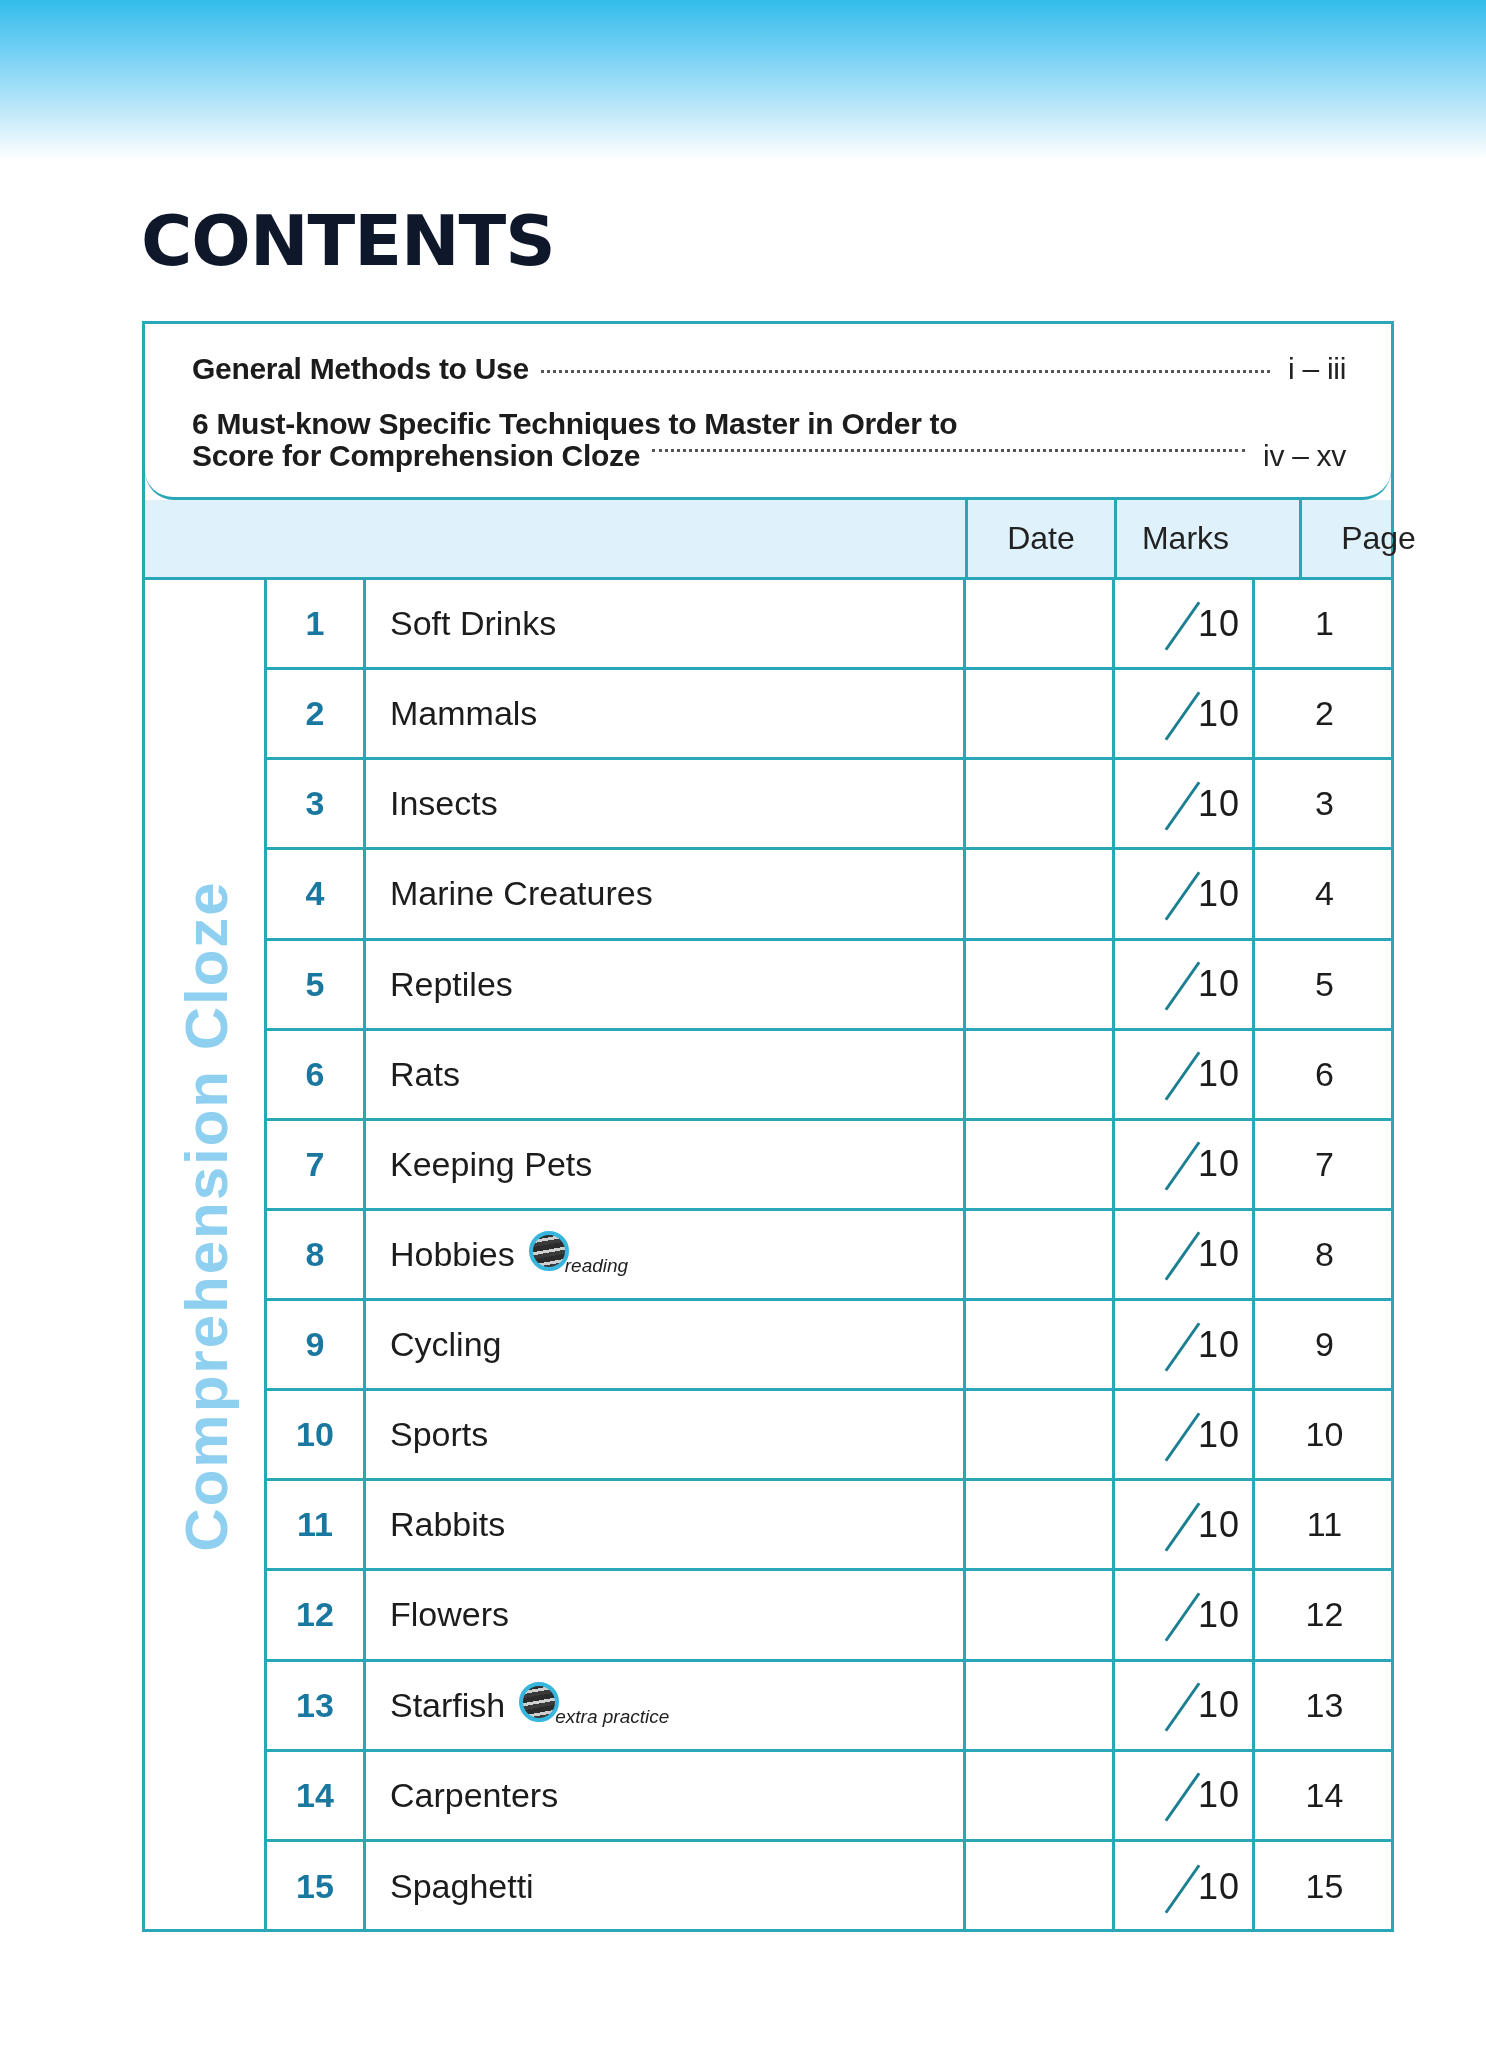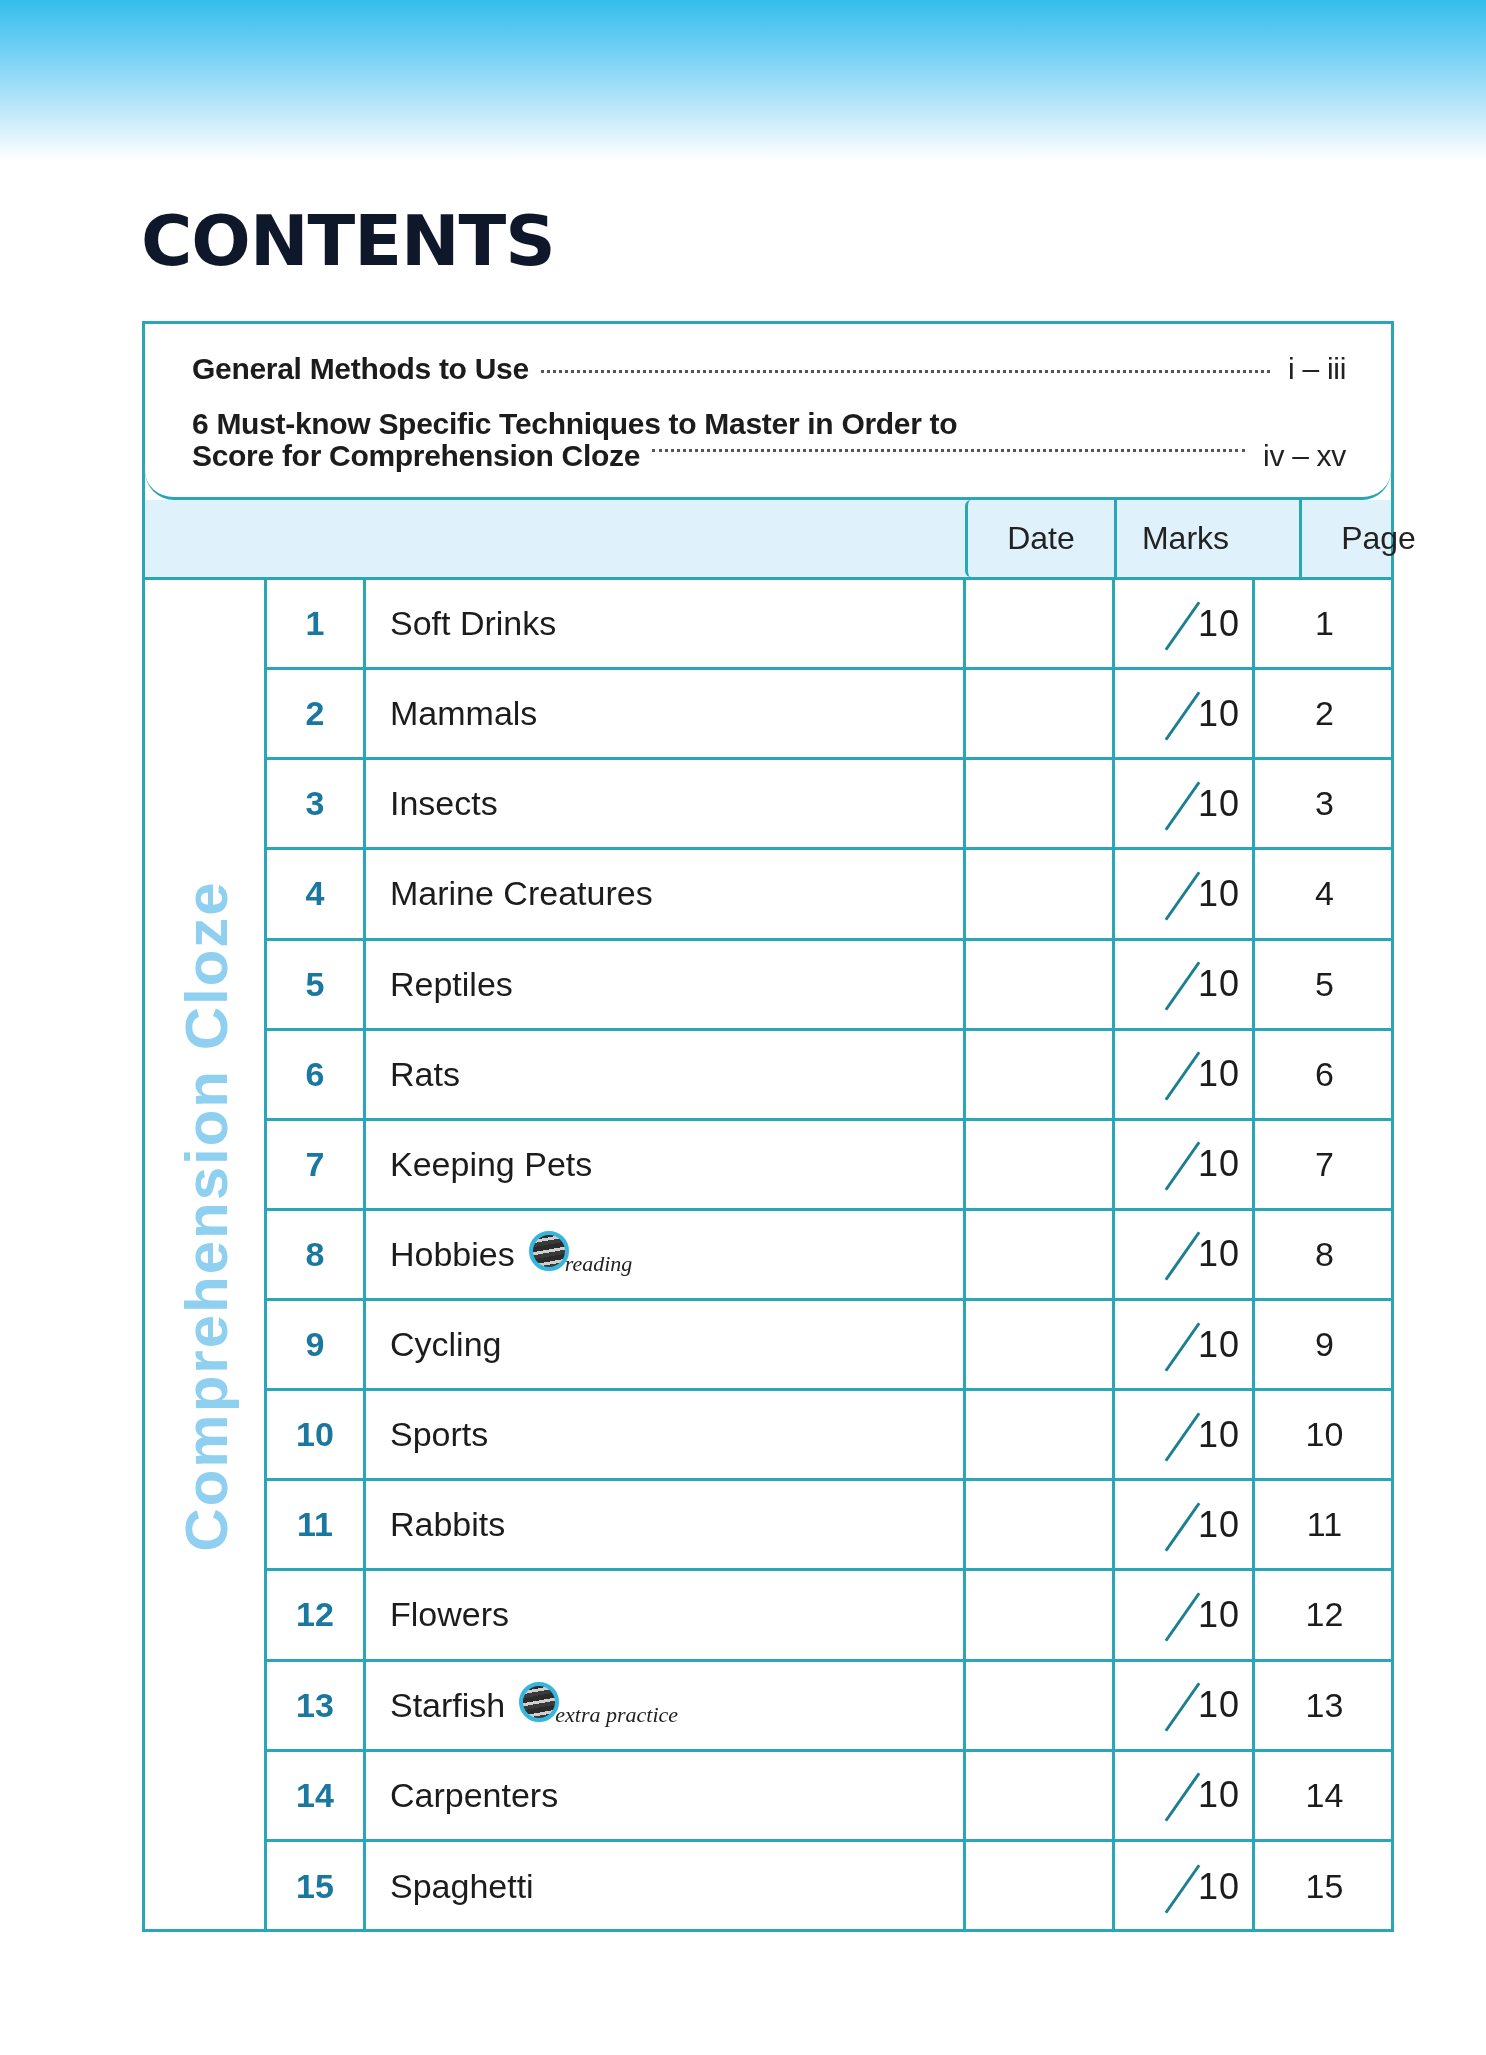--- a/index.html
+++ b/index.html
@@ -93,21 +93,21 @@
   }
   .marks-total { font-size: 36px; color: #1c1c1c; font-weight: normal; letter-spacing: 1px; }
   .badge { display: inline-flex; align-items: flex-end; margin-left: 14px; position: relative; height: 50px; }
   .badge-icon {
     width: 40px; height: 40px; border-radius: 50%;
     border: 4px solid #36b6dd; box-sizing: border-box;
     background: repeating-linear-gradient(170deg, #2b2b2b 0 5px, #cfcfcf 5px 8px, #3a3a3a 8px 12px);
     margin-bottom: 8px;
   }
   .badge-text {
-    font-family: Liberation Serif, serif; font-style: italic; font-size: 22px; color: #222;
+    font-family: Liberation Sans, sans-serif; font-style: italic; font-size: 19px; color: #222;
     margin-left: -4px; margin-bottom: 2px;
   }
 </style>
 </head>
 <body>
 
 <div class="top-gradient"></div>
 
 <div class="page-title">CONTENTS</div>
 
@@ -123,21 +123,21 @@
       <span class="lbl">6 Must-know Specific Techniques to Master in Order to</span>
     </div>
     <div class="intro-line l3">
       <span class="lbl">Score for Comprehension Cloze</span>
       <span class="dots"></span>
       <span class="pages">iv – xv</span>
     </div>
   </div>
 
   <div class="header-row">
-    <div class="hcell" style="left:820px;width:149px;border-radius:6px;">Date</div>
+    <div class="hcell" style="left:820px;width:149px;">Date</div>
     <div class="hcell" style="left:969px;width:140px;">Marks</div>
     <div class="hcell" style="left:1154px;width:156px;">Page</div>
   </div>
 
   <div class="side">
     <div class="side-label">Comprehension Cloze</div>
   </div>
 
   <div class="rows" id="rows">
       <div class="row">

